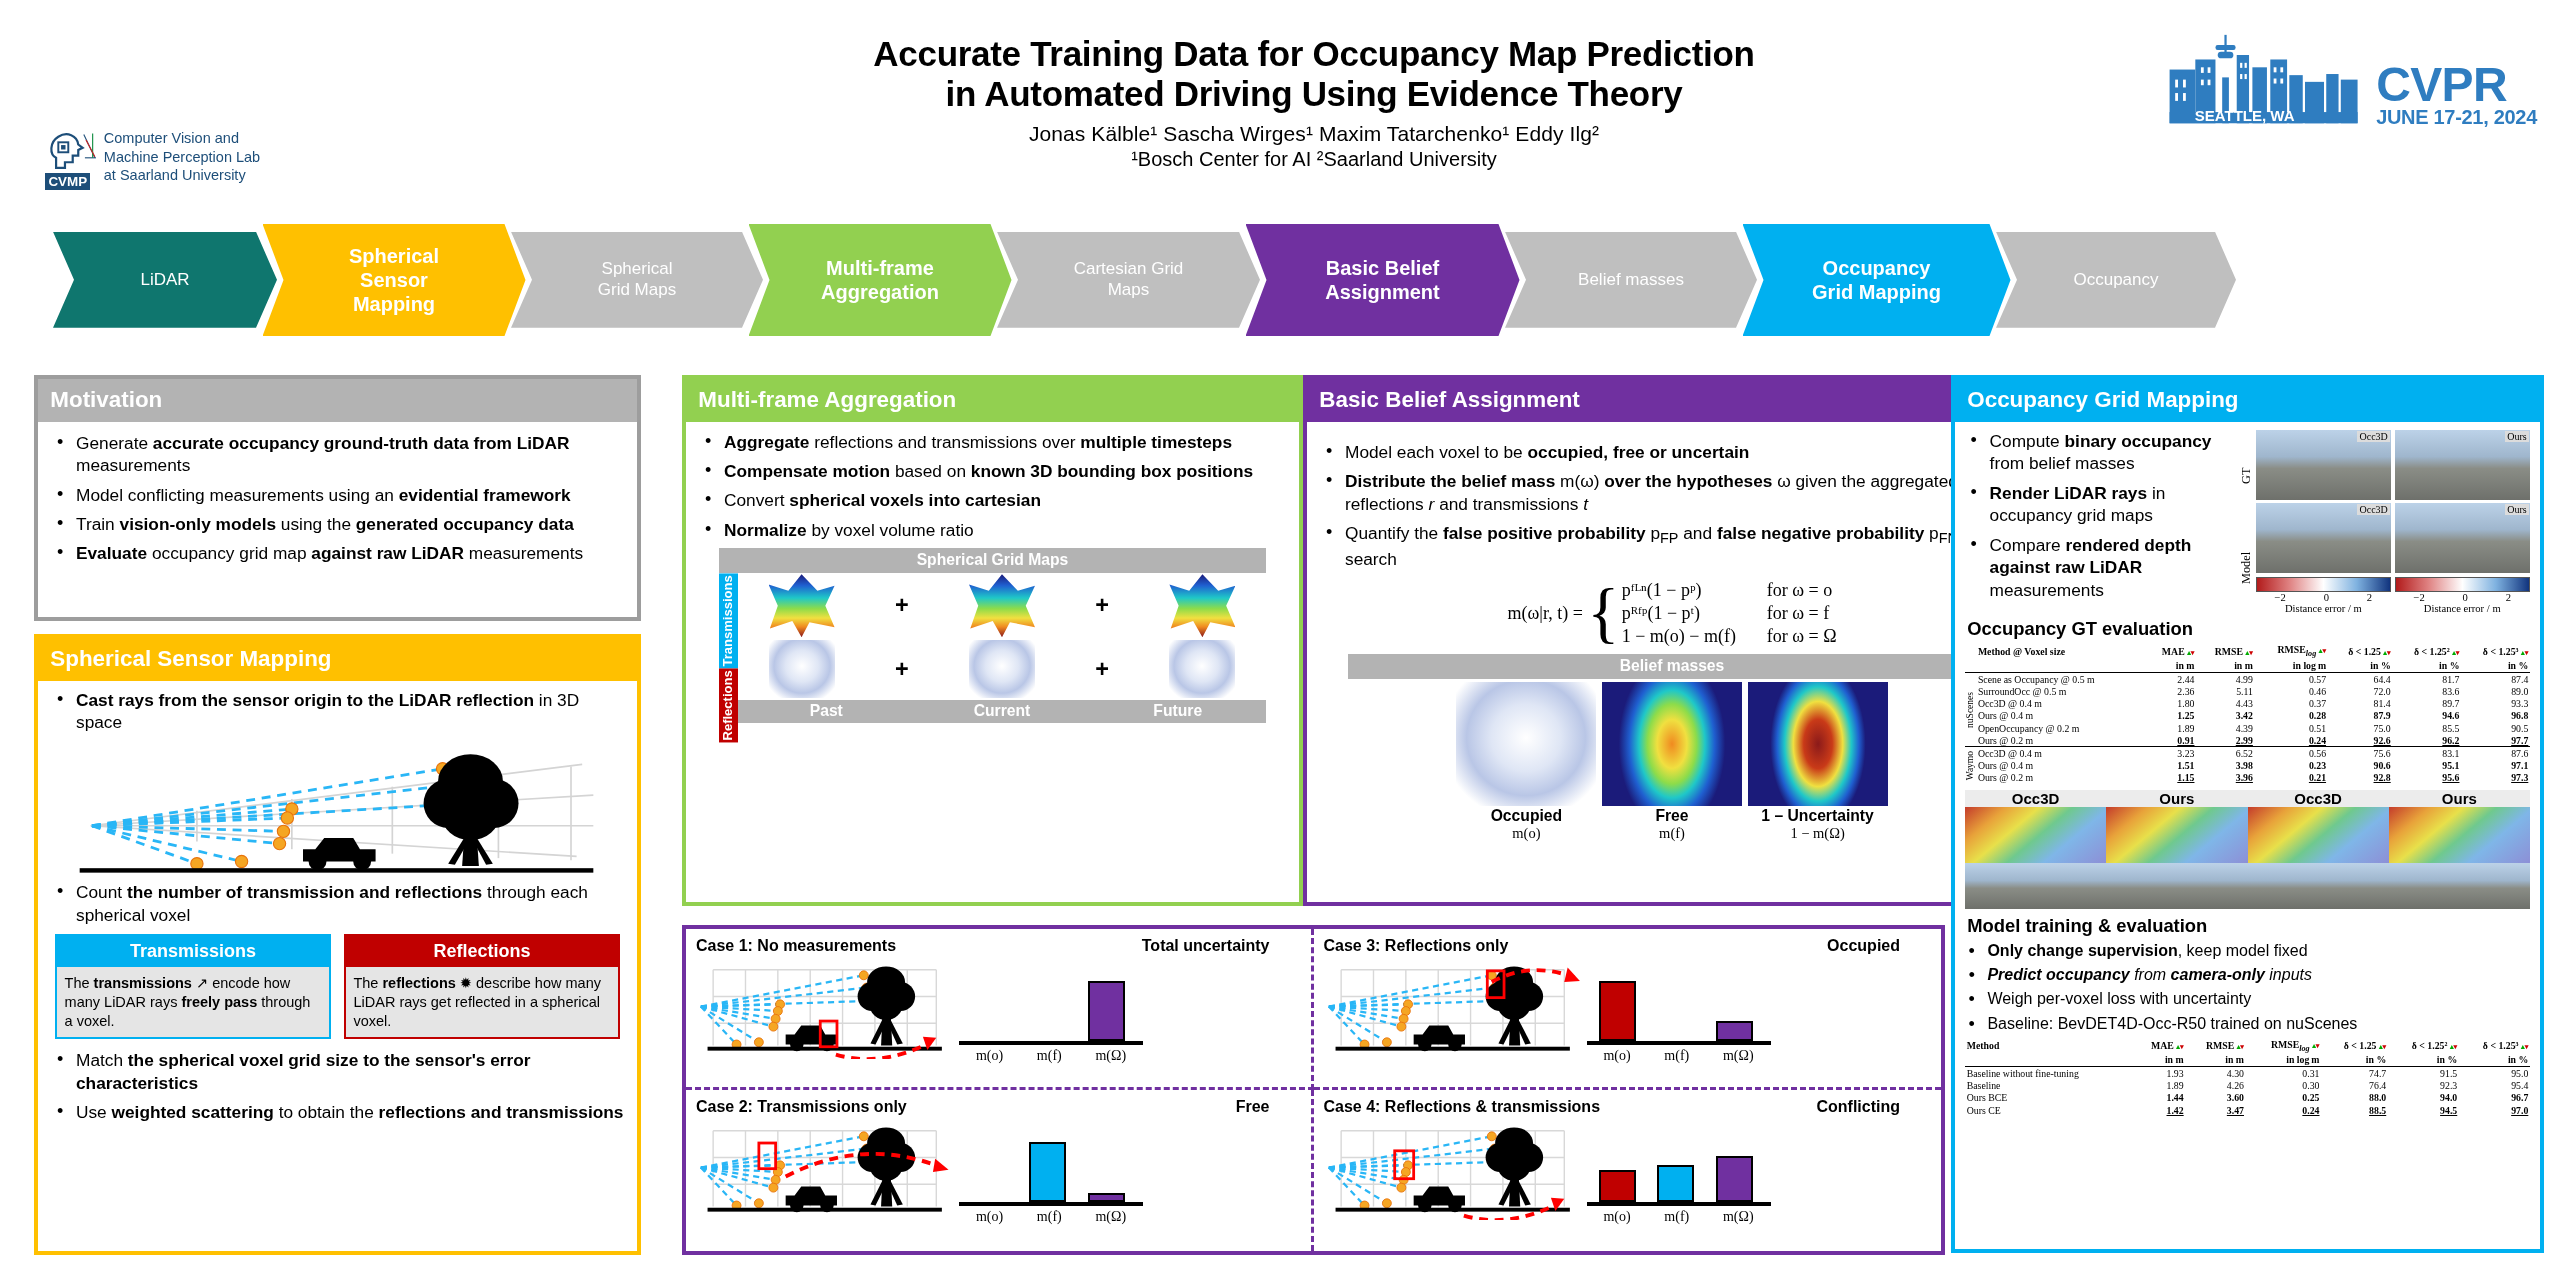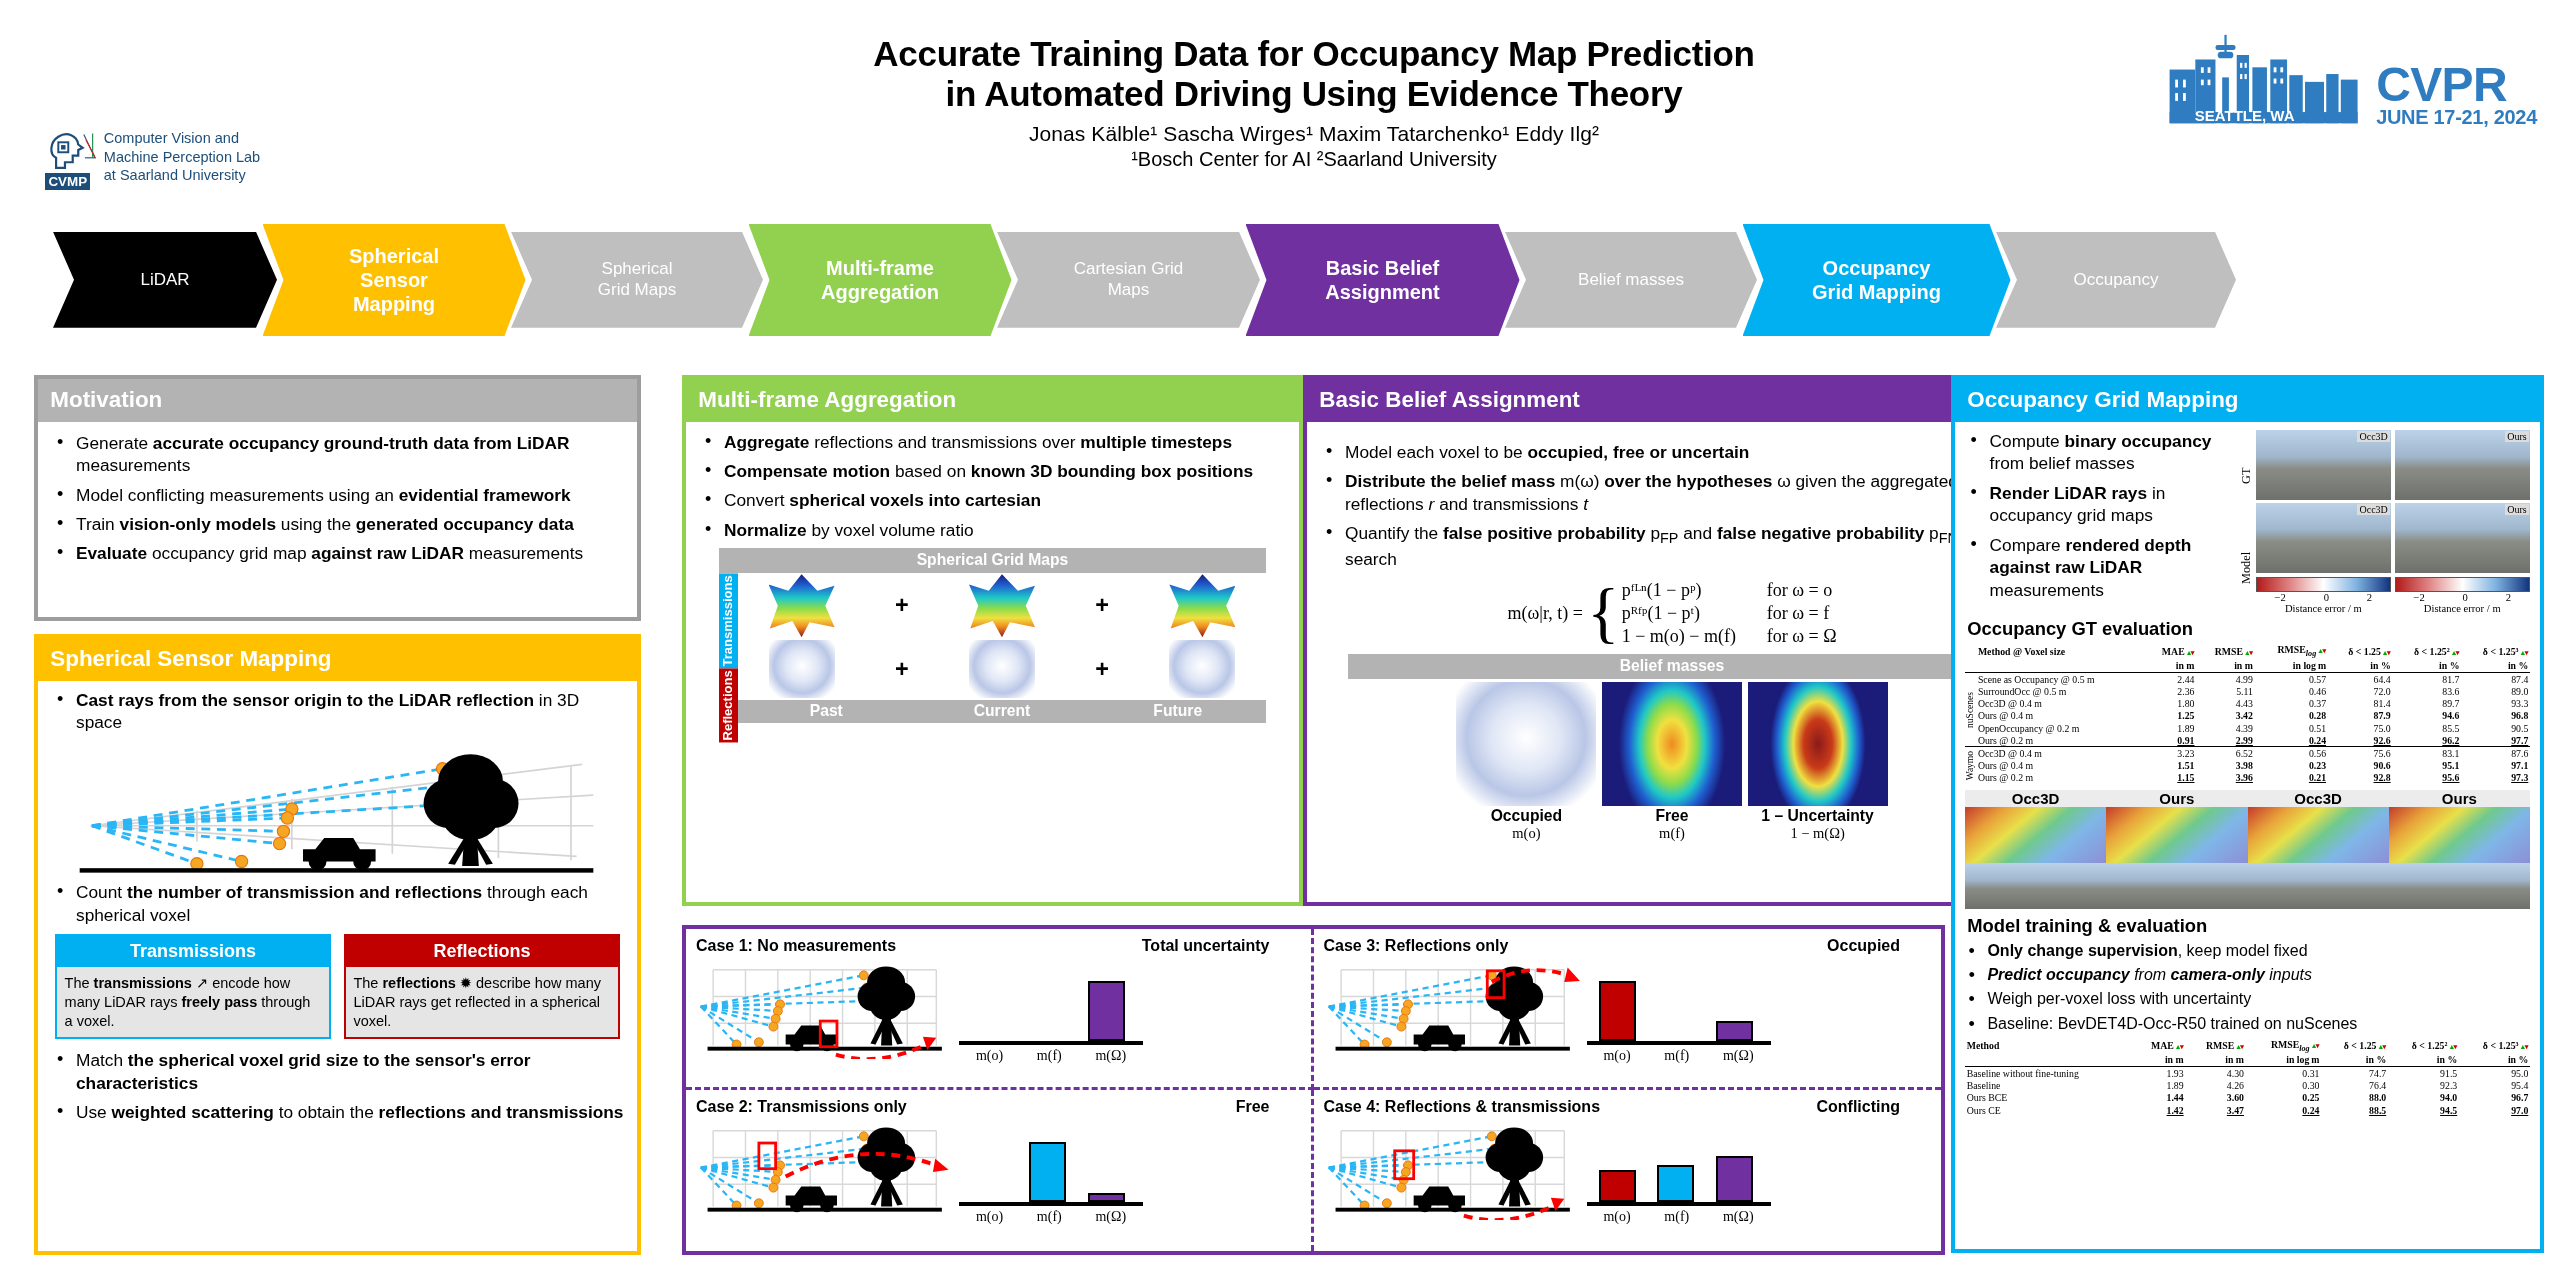--- a/index.html
+++ b/index.html
@@ -217,21 +217,21 @@
       <div class="seattle-tag">SEATTLE, WA</div>
     </div>
     <div class="cvpr-text" style="padding-bottom:4.5px;">
       <div class="cvpr-big">CVPR</div>
       <div class="cvpr-small">JUNE 17-21, 2024</div>
     </div>
   </div>
 </div>
 
 <div id="pipeline" class="abs">
-  <div class="chev small" style="background:#000000;flex:0 0 224px;">
+  <div class="chev small" style="background:#0f766e;flex:0 0 224px;">
       <span>LiDAR</span>
     </div>
   <div class="chev big" style="background:#ffc000;flex:0 0 263px;">
       <span>Spherical<br>Sensor<br>Mapping</span>
     </div>
   <div class="chev small" style="background:#bfbfbf;flex:0 0 252px;">
       <span>Spherical<br>Grid Maps</span>
     </div>
   <div class="chev big" style="background:#92d050;flex:0 0 263px;">
       <span>Multi-frame<br>Aggregation</span>

